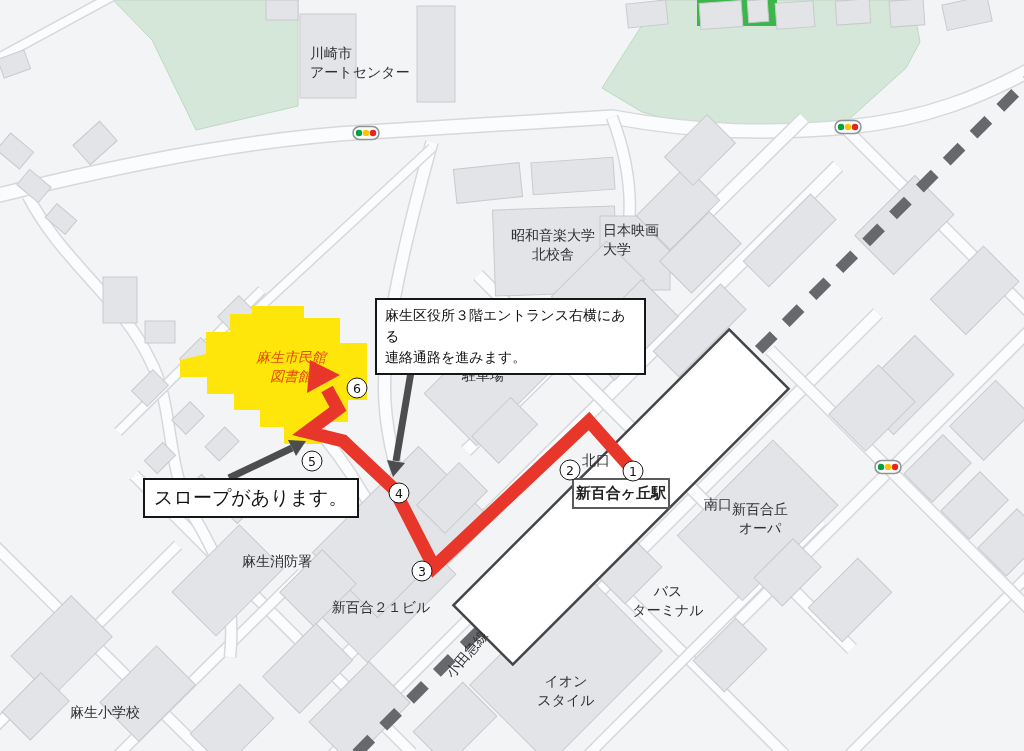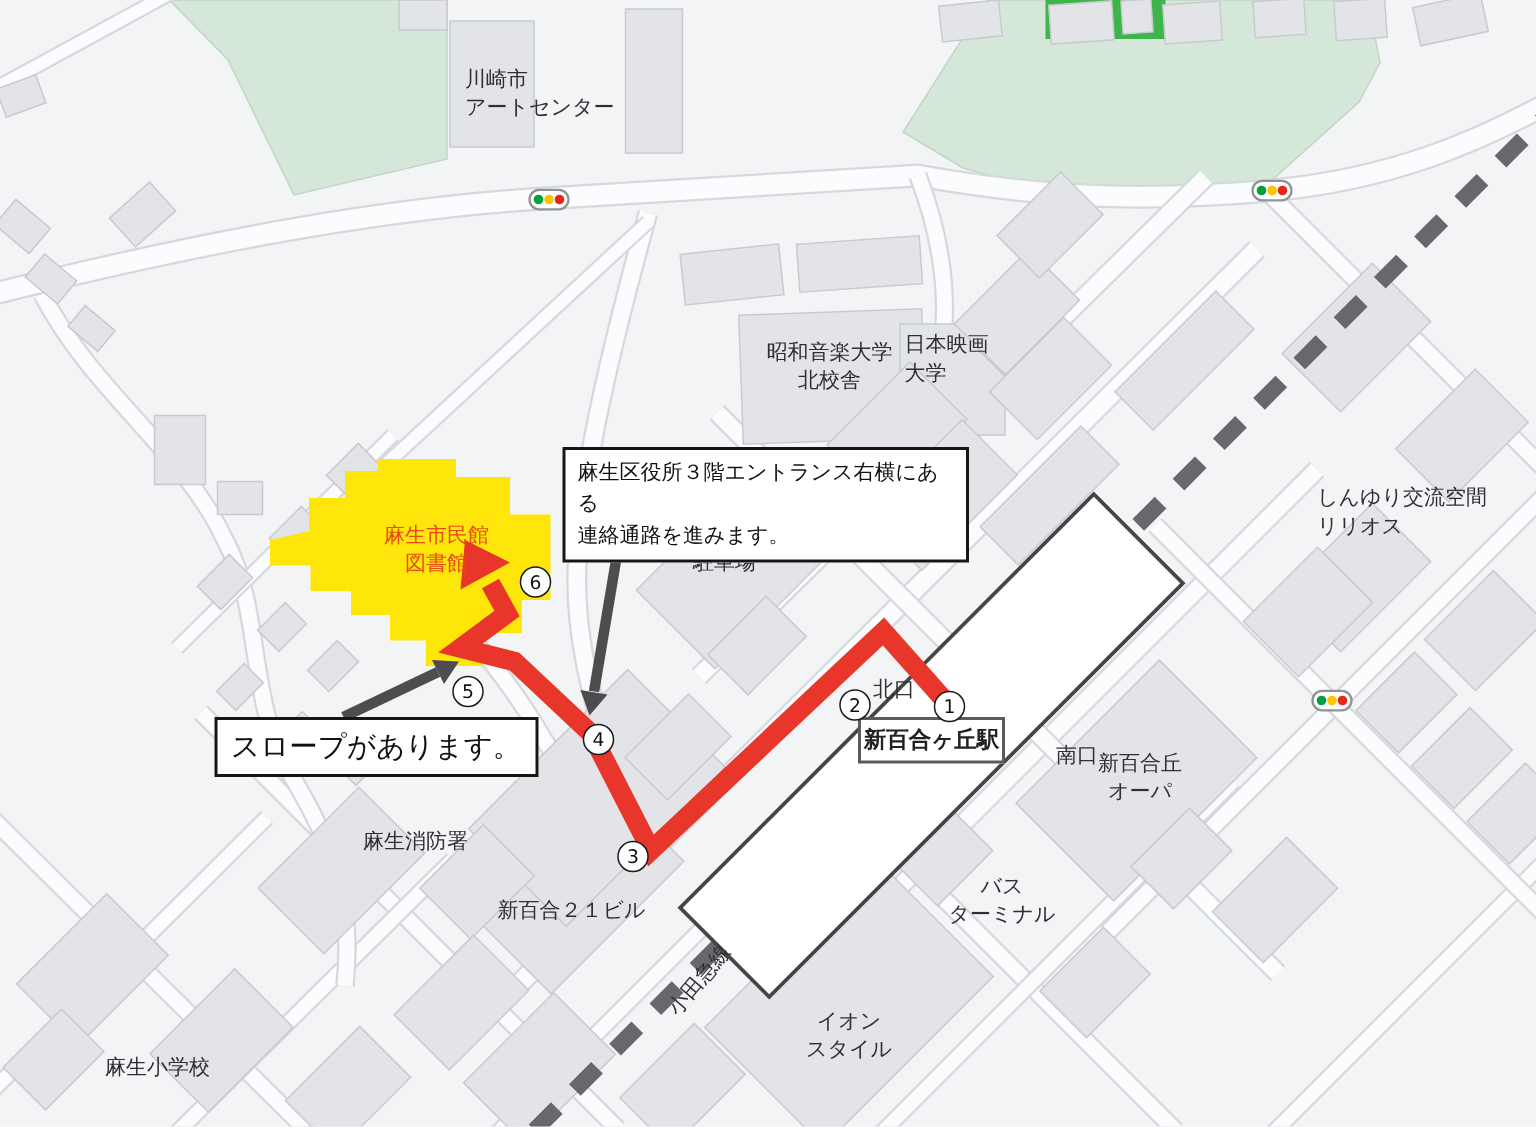--- a/index.html
+++ b/index.html
@@ -21,21 +21,21 @@
   #station-box{position:absolute;left:572px;top:478px;width:98px;height:31px;border:2px solid #595b5f;
     background:#fff;display:flex;align-items:center;justify-content:center;font-size:15px;
     font-weight:bold;color:#222;z-index:6;box-sizing:border-box;font-family:Liberation Serif, serif;}
   .marker{position:absolute;width:21px;height:21px;border:1.6px solid #1b1b1b;border-radius:50%;
     background:#fff;display:flex;align-items:center;justify-content:center;font-size:12.5px;
     color:#111;transform:translate(-50%,-50%);z-index:7;box-sizing:border-box;}
   #m1{left:633px;top:471px} #m2{left:570px;top:470px} #m3{left:422px;top:571px}
   #m4{left:399px;top:493px} #m5{left:312px;top:461px} #m6{left:357px;top:388px}
   #lbl-art{left:310px;top:44px} #lbl-showa{left:553px;top:226px} #lbl-film{left:603px;top:221px}
   #lbl-lirios{left:878px;top:323px} #lbl-parking{left:462px;top:366px}
-  #lbl-library{left:291px;top:348px;color:var(--label_red);} #lbl-ward{left:329px;top:483px}
+  #lbl-library{left:291px;top:348px;color:var(--label_red);font-style:italic;} #lbl-ward{left:329px;top:483px}
   #lbl-fire{left:277px;top:552px} #lbl-21{left:381px;top:598px} #lbl-north{left:582px;top:451px}
   #lbl-south{left:704px;top:495px} #lbl-opa{left:760px;top:500px} #lbl-bus{left:668px;top:582px}
   #lbl-aeon{left:566px;top:672px} #lbl-elem{left:105px;top:703px}
   #lbl-odakyu{left:467px;top:654px;transform:translate(-50%,-50%) rotate(-50deg);}
 </style>
 </head>
 <body>
 
 <div id="map">
 <svg width="1024" height="751" viewBox="0 0 1024 751">
@@ -209,22 +209,20 @@
         <circle cx="7" cy="0" r="3.2" fill="#e6261c"></circle>
   </g>
 </svg>
 
 <div class="lbl ctr" id="lbl-showa">昭和音楽大学
 北校舎</div>
 <div class="lbl" id="lbl-art">川崎市
 アートセンター</div>
 <div class="lbl" id="lbl-film">日本映画
 大学</div>
-<div class="lbl" id="lbl-lirios">しんゆり交流空間
-リリオス</div>
 <div class="lbl" id="lbl-parking">駐車場</div>
 <div class="lbl ctr" id="lbl-library">麻生市民館
 図書館</div>
 <div class="lbl ctr" id="lbl-ward">日本映画</div>
 <div class="lbl ctr" id="lbl-fire">麻生消防署</div>
 <div class="lbl ctr" id="lbl-21">新百合２１ビル</div>
 <div class="lbl" id="lbl-north">北口</div>
 <div class="lbl" id="lbl-south">南口</div>
 <div class="lbl ctr" id="lbl-opa">新百合丘
 オーパ</div>

